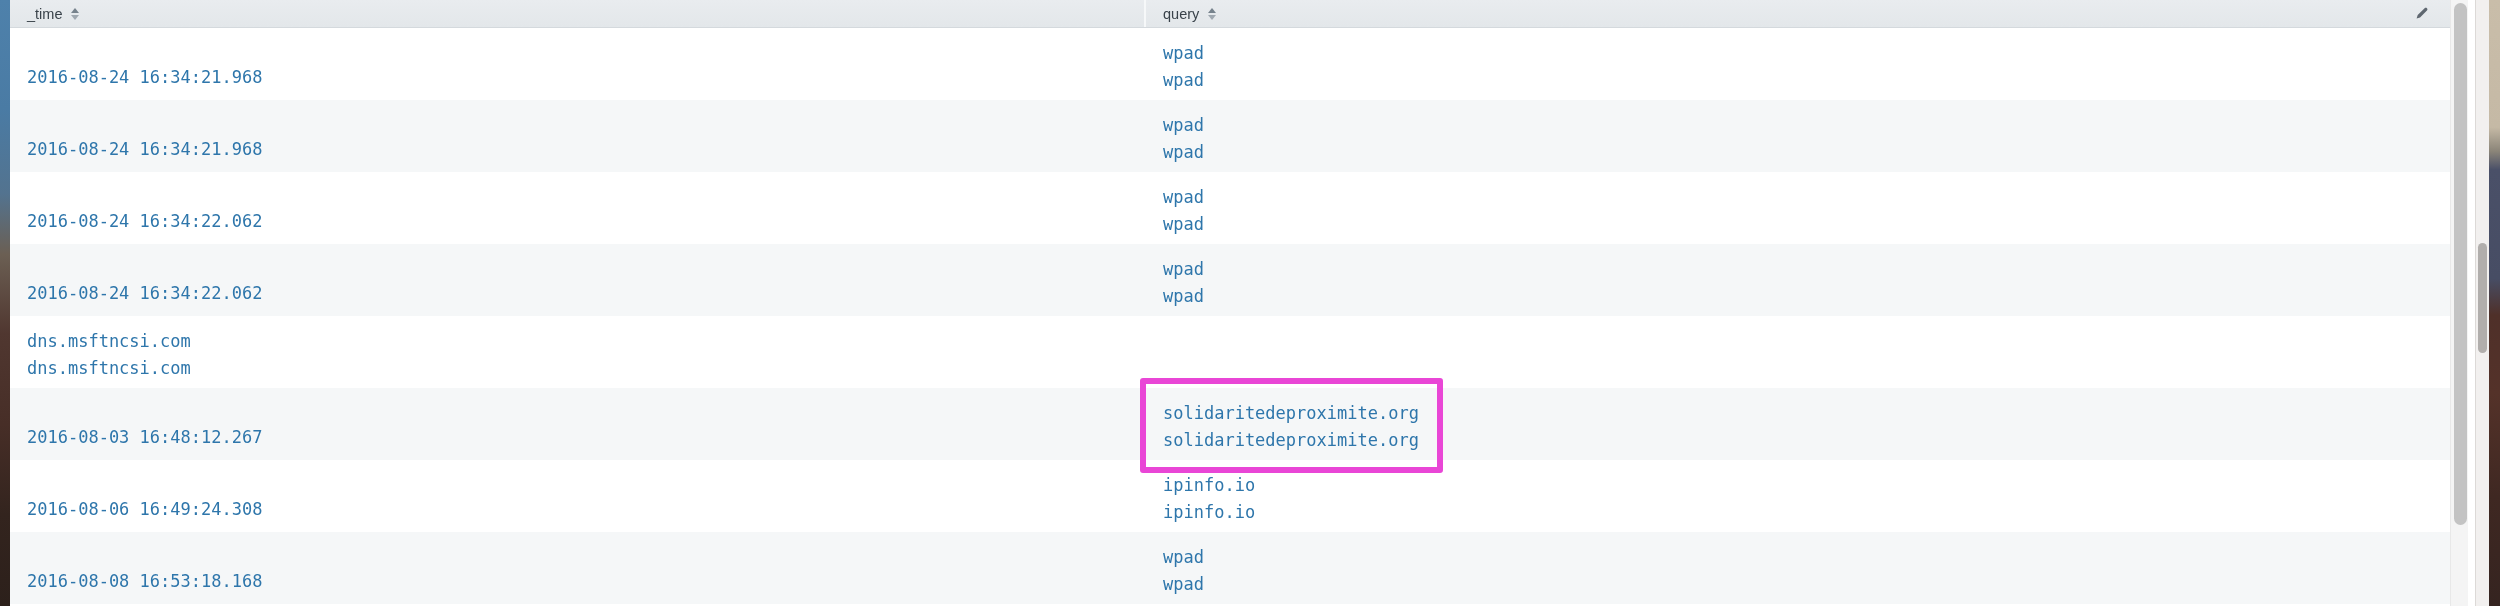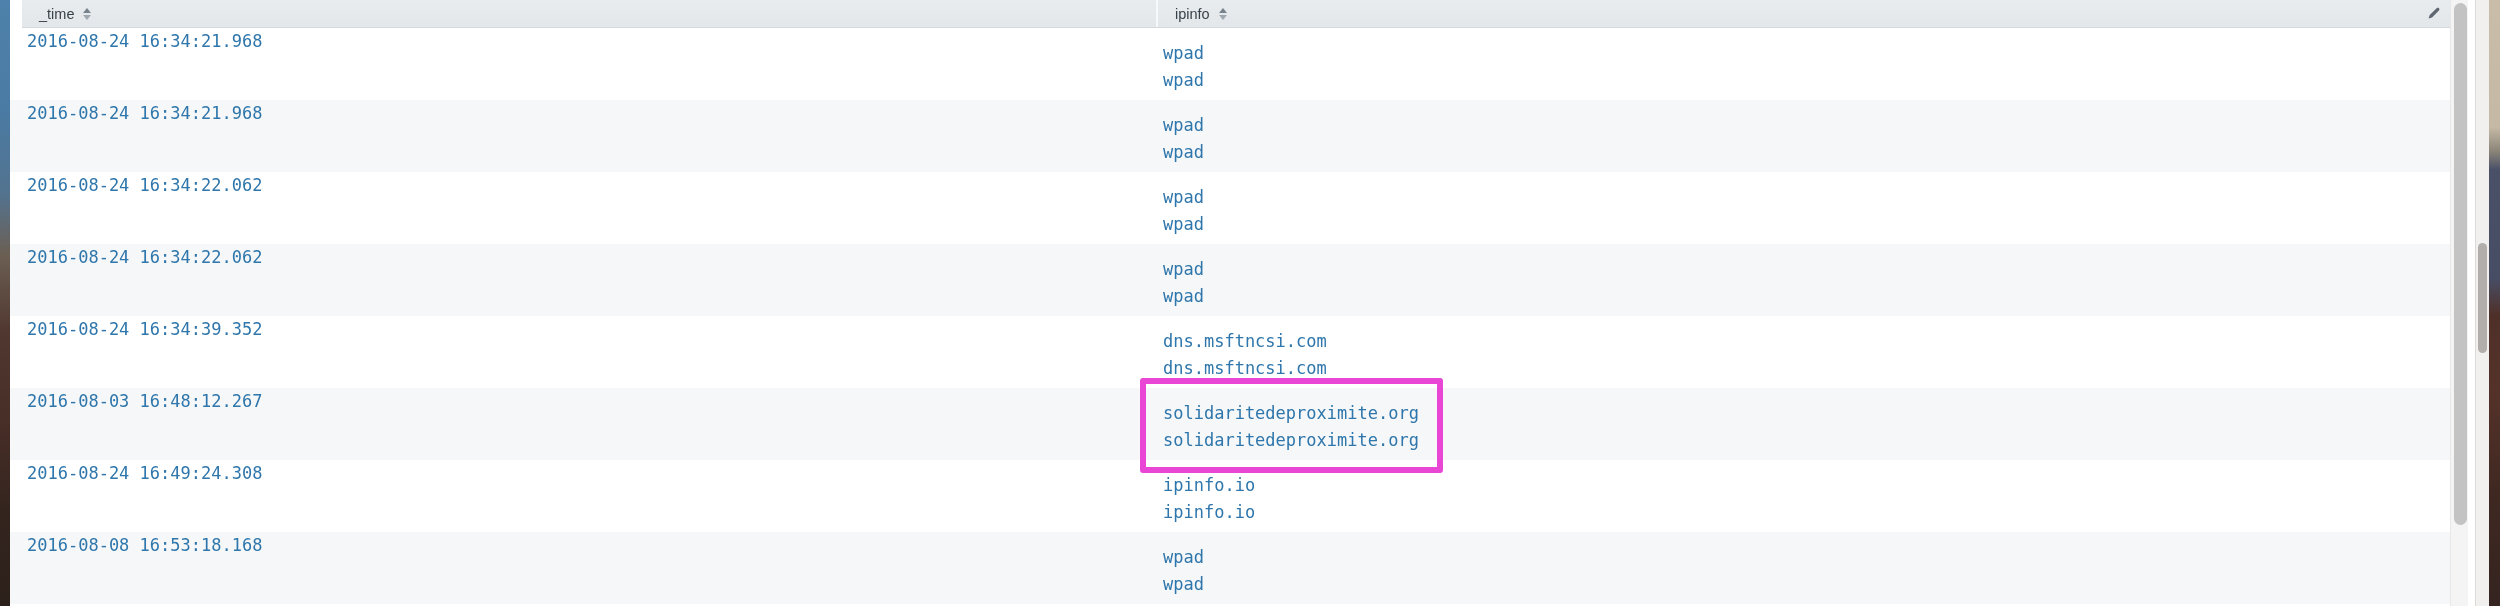--- a/index.html
+++ b/index.html
@@ -18,39 +18,39 @@
   .wallpaper-right{
     position:absolute;left:2489px;top:0;width:11px;height:606px;
     background:linear-gradient(180deg,
       #c9bda9 0%, #c5b9a5 21%, #8a8478 25%, #4a5068 28%,
       #474d64 46%, #4f3029 52%, #543229 65%, #3f2822 82%, #352420 100%);
   }
 
   
   .table-area{position:absolute;left:10px;top:0;width:2440px;height:606px;background:#fff;}
   .thead{
-    position:absolute;left:12px;top:0;width:100%;height:28px;box-sizing:border-box;
+    position:absolute;left:0;top:0;width:100%;height:28px;box-sizing:border-box;
     background:linear-gradient(#e9ecef,#e3e7ea);
     border-bottom:1px solid #d4d9dd;
     display:flex;align-items:stretch;
   }
   .th{display:flex;align-items:center;gap:9px;padding-left:17px;box-sizing:border-box;
       font-size:14.5px;color:#39424a;cursor:pointer;}
   .th-time{width:1136px;border-right:2px solid #f6f8f9;}
   .th-query{flex:1;}
   .sort{display:inline-flex;flex-direction:column;gap:2px;margin-top:1px;}
   .sort .up{width:0;height:0;border-left:4px solid transparent;border-right:4px solid transparent;border-bottom:5px solid #76828c;}
   .sort .down{width:0;height:0;border-left:4px solid transparent;border-right:4px solid transparent;border-top:5px solid #9fa8b0;}
   .pencil{position:absolute;right:20px;top:5px;width:16px;height:16px;cursor:pointer;}
   .pencil svg{display:block;width:16px;height:16px;}
 
   .rows{position:absolute;left:0;top:28px;width:100%;}
   .row{height:72px;display:flex;}
   .row.striped{background:#f5f7f8;}
-  .cell-time{width:1136px;box-sizing:border-box;padding:0 0 0 17px;}
+  .cell-time{width:1136px;box-sizing:border-box;padding:28px 0 0 17px;margin-top:8px;}
   .cell-query{flex:1;box-sizing:border-box;padding:12px 0 0 17px;}
   .val{
     font-family:"DejaVu Sans Mono","Liberation Mono",monospace;
     font-size:17px;line-height:27px;color:#2e76ab;white-space:pre;cursor:pointer;
   }
 
   
   .highlight-box{
     position:absolute;left:1130px;top:378px;width:303px;height:95px;box-sizing:border-box;
     border:6px solid #e946d6;border-radius:3px;pointer-events:none;background:transparent;
@@ -72,21 +72,21 @@
 
   <div class="thead">
     <div class="th th-time">
       <span>_time</span>
       <span class="sort">
           <span class="up"></span>
           <span class="down"></span>
         </span>
     </div>
     <div class="th th-query">
-      <span>ipinfo</span>
+      <span>query</span>
       <span class="sort">
           <span class="up"></span>
           <span class="down"></span>
         </span>
     </div>
     <div class="pencil">
       <svg viewBox="0 0 16 16">
           <path d="M2.6 13.6 L3.7 10.1 L10.6 3.2 c0.65 -0.65 1.7 -0.65 2.35 0 c0.65 0.65 0.65 1.7 0 2.35 L6.05 12.5 Z" fill="#5f6770"></path>
         </svg>
     </div>
@@ -115,35 +115,34 @@
       </div>
     </div>
     <div class="row striped">
       <div class="cell-time"><span class="val">2016-08-24 16:34:22.062</span></div>
       <div class="cell-query">
         <div class="val">wpad</div>
         <div class="val">wpad</div>
       </div>
     </div>
     <div class="row">
-      <div class="cell-time"><span class="val">2016-08-24 16:34:39.352</span></div>
       <div class="cell-query">
         <div class="val">dns.msftncsi.com</div>
         <div class="val">dns.msftncsi.com</div>
       </div>
     </div>
     <div class="row striped">
       <div class="cell-time"><span class="val">2016-08-03 16:48:12.267</span></div>
       <div class="cell-query">
         <div class="val">solidaritedeproximite.org</div>
         <div class="val">solidaritedeproximite.org</div>
       </div>
     </div>
     <div class="row">
-      <div class="cell-time"><span class="val">2016-08-24 16:49:24.308</span></div>
+      <div class="cell-time"><span class="val">2016-08-06 16:49:24.308</span></div>
       <div class="cell-query">
         <div class="val">ipinfo.io</div>
         <div class="val">ipinfo.io</div>
       </div>
     </div>
     <div class="row striped">
       <div class="cell-time"><span class="val">2016-08-08 16:53:18.168</span></div>
       <div class="cell-query">
         <div class="val">wpad</div>
         <div class="val">wpad</div>

